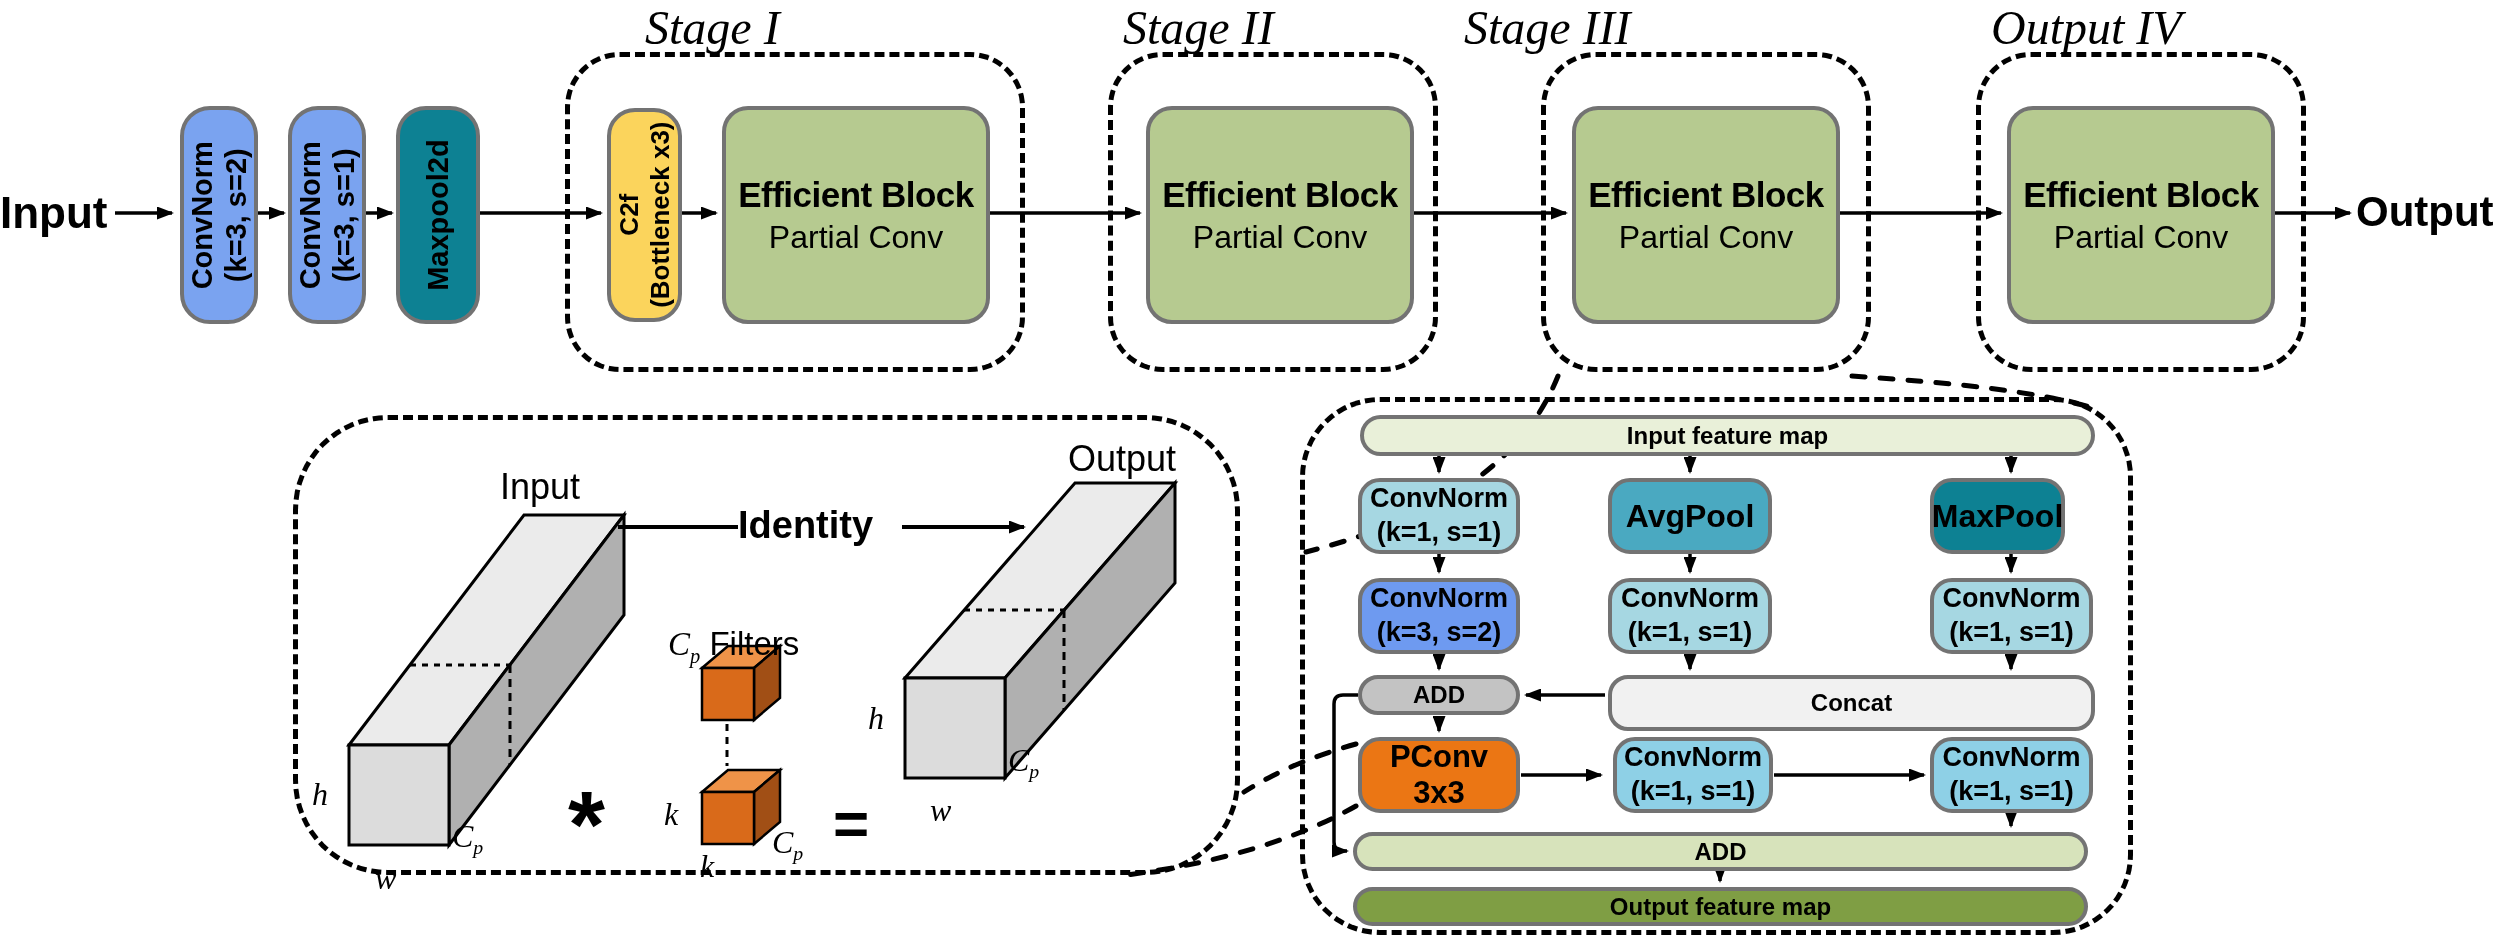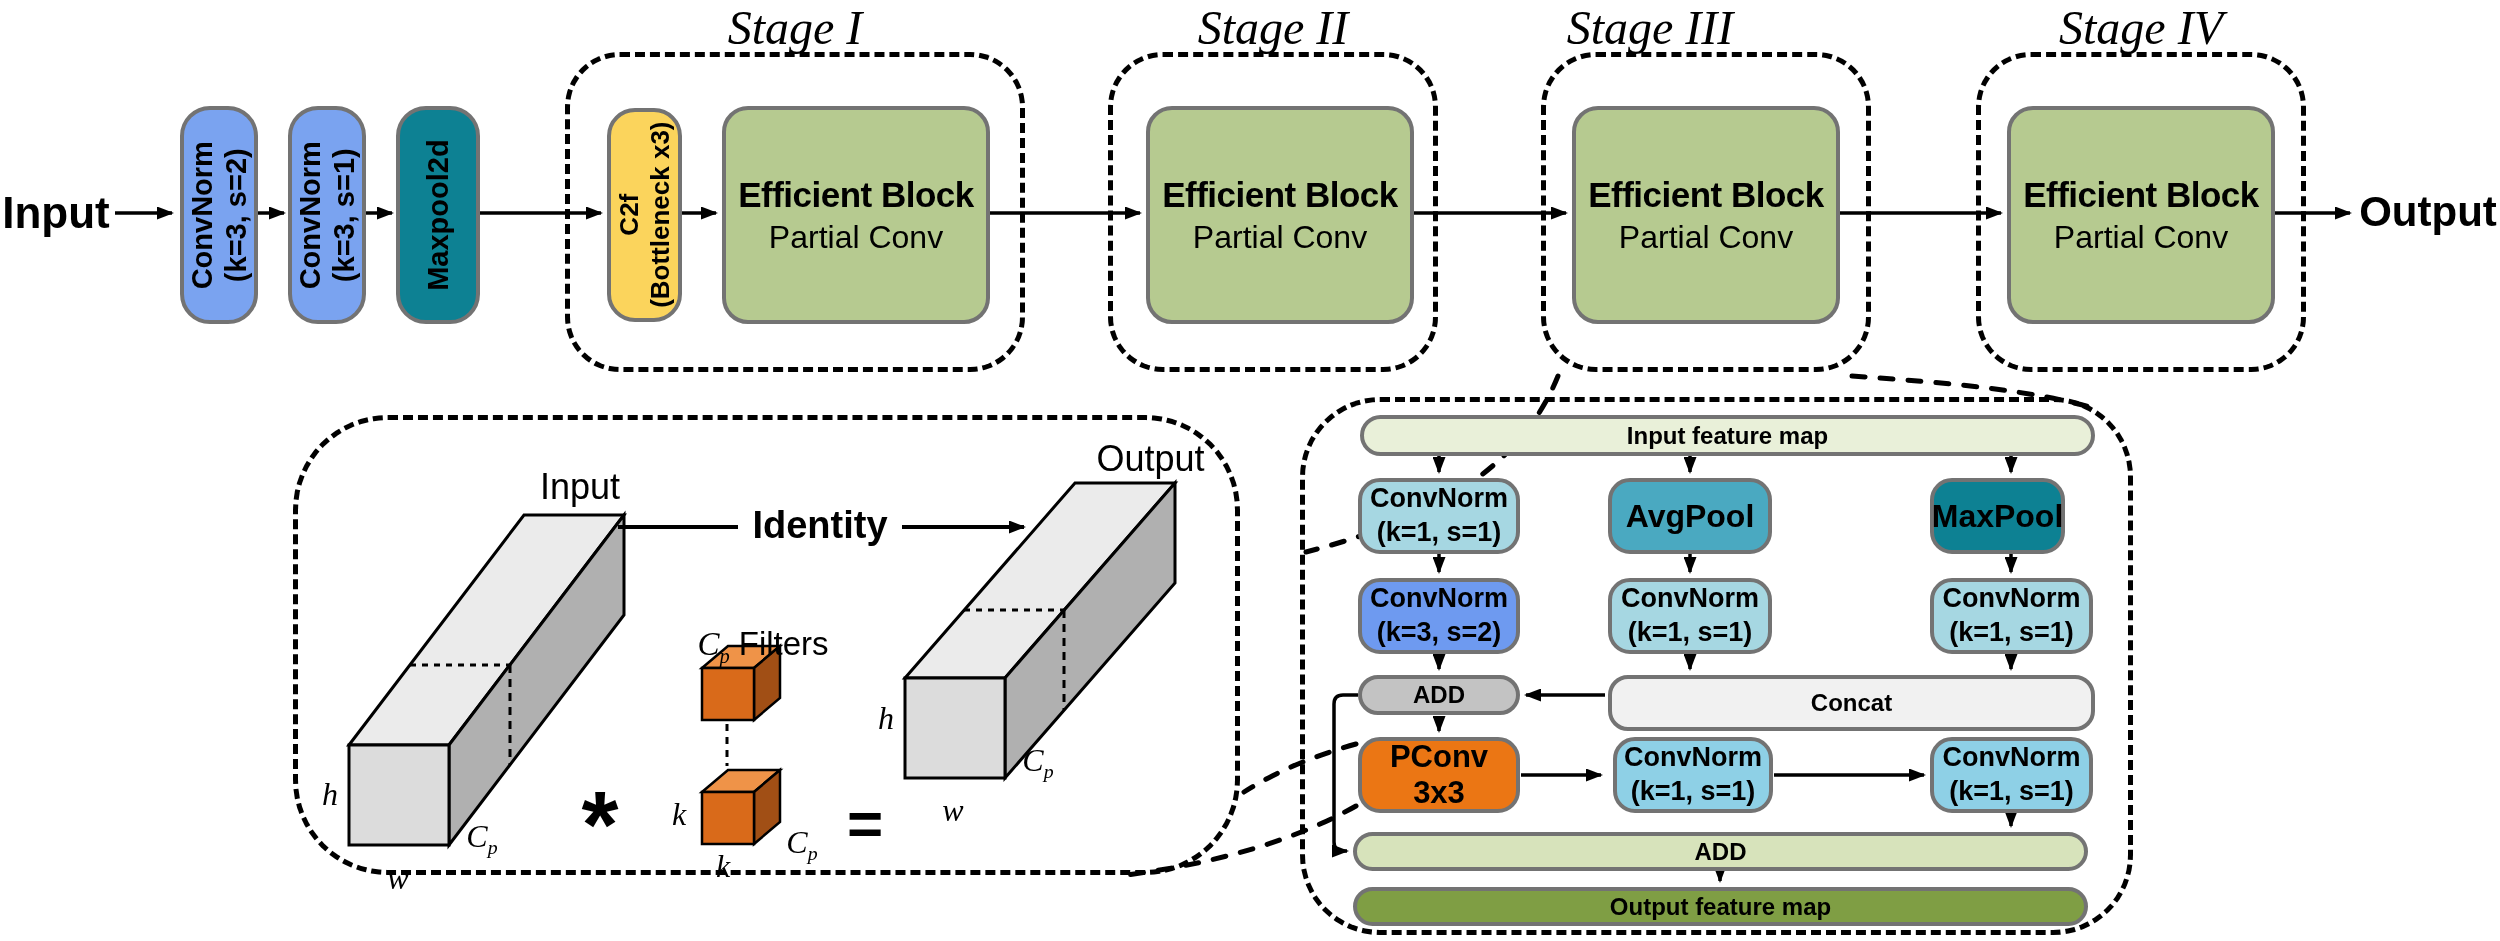--- a/index.html
+++ b/index.html
@@ -4,21 +4,21 @@
 <style>
   html,body{margin:0;padding:0;background:#fff;}
   .canvas{position:relative;width:2500px;height:941px;background:#fff;overflow:hidden;
           font-family:"Liberation Sans",sans-serif;color:#000;}
   svg.layer{position:absolute;left:0;top:0;z-index:1;}
   .dashed-box{position:absolute;border:5px dashed #000;box-sizing:border-box;z-index:0;background:transparent;}
   .block{position:absolute;border:4px solid #737373;box-sizing:border-box;display:flex;flex-direction:column;
          align-items:center;justify-content:center;text-align:center;font-weight:bold;z-index:2;}
   .vtext{transform:rotate(-90deg);white-space:nowrap;font-size:29px;line-height:1.18;font-weight:bold;}
   .vtext.small{font-size:26px;}
-  .label{position:absolute;text-align:center;z-index:3;}
+  .label{position:absolute;text-align:left;z-index:3;}
   .flow-label{font-size:44px;font-weight:bold;}
   .stage-title{font-family:"Liberation Serif",serif;font-style:italic;font-size:48px;font-weight:400;}
   .eff-title{font-size:35px;font-weight:bold;letter-spacing:-0.5px;}
   .eff-sub{font-size:32px;font-weight:normal;margin-top:4px;}
   .pill2 .l1,.pill2 .l2{font-size:27px;font-weight:bold;line-height:1.25;}
   .pool-text{font-size:32px;font-weight:bold;}
   .bar-text{font-size:24px;font-weight:bold;text-align:center;}
   .pconv-text{font-size:31px;font-weight:bold;}
   .pc-caption{font-size:36px;font-weight:normal;}
   .identity{font-size:38px;font-weight:bold;background:#fff;line-height:44px;}
@@ -113,22 +113,22 @@
 
   <div class="dashed-box" style="left:565px;top:52px;width:460px;height:320px;border-radius:55px;"></div>
   <div class="dashed-box" style="left:1108px;top:52px;width:330px;height:320px;border-radius:55px;"></div>
   <div class="dashed-box" style="left:1541px;top:52px;width:330px;height:320px;border-radius:55px;"></div>
   <div class="dashed-box" style="left:1976px;top:52px;width:330px;height:320px;border-radius:55px;"></div>
   <div class="dashed-box" style="left:293px;top:415px;width:947px;height:460px;border-radius:95px;"></div>
   <div class="dashed-box" style="left:1300px;top:397px;width:833px;height:538px;border-radius:80px;"></div>
 
   <div class="label stage-title" style="left:645px;top:0px;width:300px;">Stage I</div>
   <div class="label stage-title" style="left:1123px;top:0px;width:300px;">Stage II</div>
-  <div class="label stage-title" style="left:1500px;top:0px;width:300px;">Stage III</div>
-  <div class="label stage-title" style="left:1991px;top:0px;width:300px;">Stage IV</div>
+  <div class="label stage-title" style="left:1464px;top:0px;width:300px;">Stage III</div>
+  <div class="label stage-title" style="left:1991px;top:0px;width:300px;">Output IV</div>
 
   <div class="label flow-label" style="left:0px;top:188px;width:112px;">Input</div>
 
   <div class="block" style="left:180px;top:106px;width:78px;height:218px;border-radius:30px;background:#7aa3f0;">
     <div class="vtext">
         <div>ConvNorm</div>
         <div>(k=3, s=2)</div>
       </div>
   </div>
   <div class="block" style="left:288px;top:106px;width:78px;height:218px;border-radius:30px;background:#7aa3f0;">

